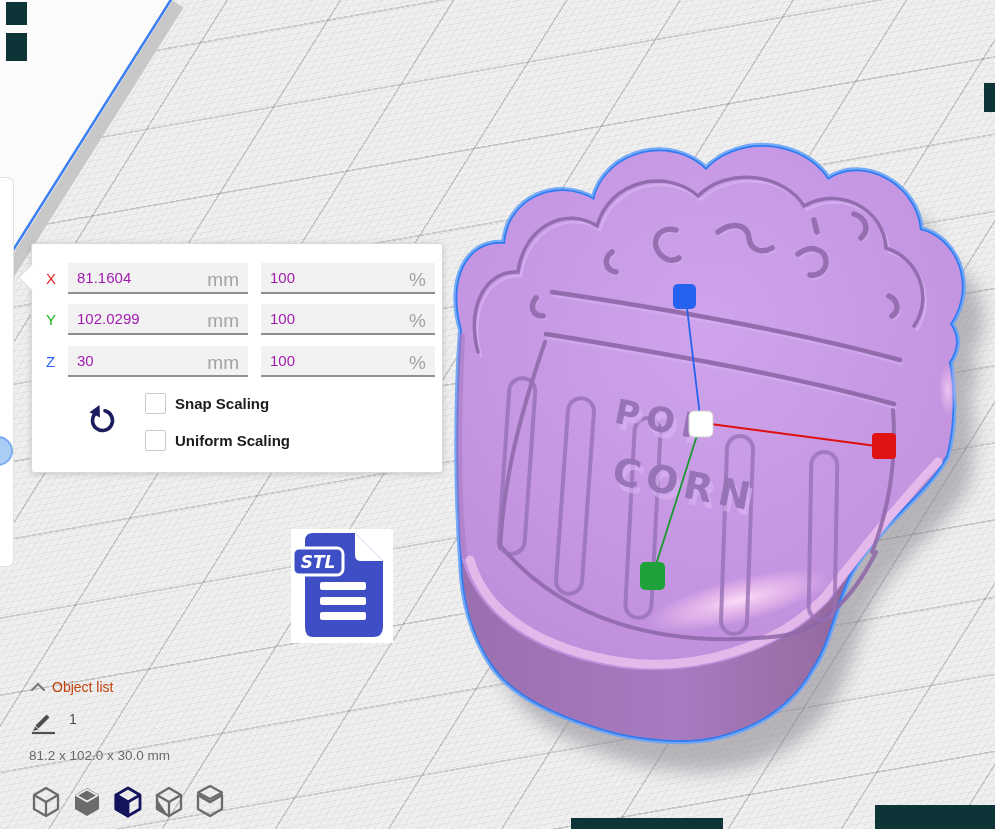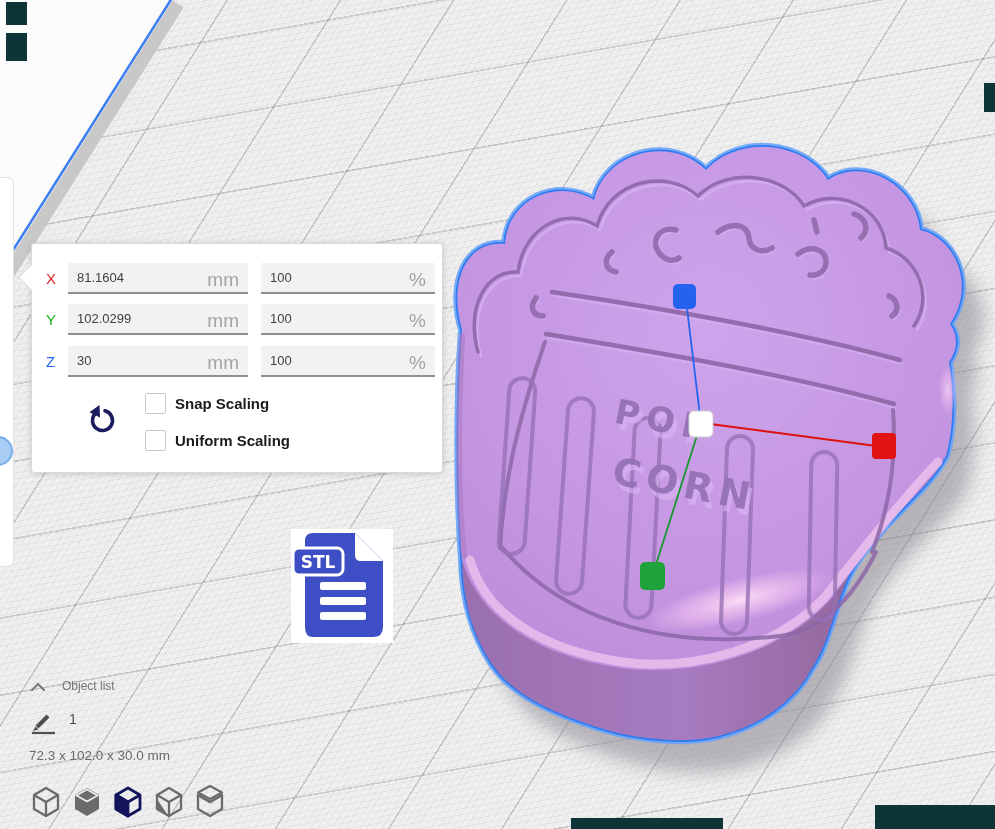--- a/index.html
+++ b/index.html
@@ -25,32 +25,32 @@
   .panel .notch{position:absolute;left:-10px;top:24px;width:19px;height:19px;background:#ffffff;
     transform:rotate(45deg);border-left:1px solid #d9d9d9;border-bottom:1px solid #d9d9d9;}
   .row{position:absolute;left:14px;display:flex;align-items:center;height:31px;}
   .row.r0{top:19px}.row.r1{top:60px}.row.r2{top:102px}
   .axis{width:22px;font-size:15px;}
   .ax-x{color:#e02424}.ax-y{color:#17b217}.ax-z{color:#2563ee}
   .field{position:relative;height:31px;background:#f2f2f2;border-bottom:2px solid #8f8f8f;}
   .field.mm{width:180px;}
   .field.pct{width:174px;margin-left:13px;}
   .field input{width:100%;height:100%;background:transparent;border:none;outline:none;
-    font-family:"Liberation Sans",sans-serif;font-size:13px;color:#404040;padding:0 34px 0 9px;}
+    font-family:"Liberation Sans",sans-serif;font-size:15px;color:#a21caf;padding:0 34px 0 9px;}
   .field .unit{position:absolute;right:9px;top:6px;font-size:19px;color:#a3a3a3;pointer-events:none;}
   .reset-btn{position:absolute;left:52px;top:160px;width:34px;height:34px;background:none;border:none;cursor:pointer;padding:0;}
   .chk-row{position:absolute;left:113px;display:flex;align-items:center;}
   .chk-row.c0{top:149px}.chk-row.c1{top:186px}
   .checkbox{width:21px;height:21px;background:#fff;border:1.5px solid #c9c9c9;border-radius:2px;}
   .chk-label{margin-left:9px;font-size:15px;color:#1c1c1c;font-weight:bold;}
   
-  .stl-badge{position:absolute;left:291px;top:529px;width:102px;height:114px;background:#fff;}
+  .stl-badge{position:absolute;left:291px;top:529px;width:102px;height:114px;background:#fff;font-style:italic;}
   
   .objlist-caret{position:absolute;left:29px;top:681px;}
-  .objlist-title{position:absolute;left:62px;top:679px;font-size:12px;color:#737373;}
+  .objlist-title{position:absolute;left:52px;top:679px;font-size:14px;color:#c2410c;}
   .obj-pencil{position:absolute;left:30px;top:708px;}
   .obj-count{position:absolute;left:69px;top:711px;font-size:14px;color:#4f4f4f;}
   .obj-dims{position:absolute;left:29px;top:748px;font-size:13.5px;color:#696969;}
   .cube-row{position:absolute;left:31px;top:785px;display:flex;gap:11px;}
   .cube-row svg{display:block;}
   
   .mask{position:absolute;background:#0d3538;}
 </style>
 </head>
 <body>
@@ -250,21 +250,21 @@
   </svg>
   <span class="objlist-title">Object list</span>
 
   <svg class="obj-pencil" width="27" height="27" viewBox="0 0 27 27">
     <line x1="7" y1="19" x2="18" y2="8" stroke="#4f4f4f" stroke-width="4"></line>
     <polygon points="3,23 8.5,21.5 5.5,18.5" fill="#4f4f4f"></polygon>
     <line x1="2" y1="25" x2="25" y2="25" stroke="#4f4f4f" stroke-width="2.2"></line>
   </svg>
   <span class="obj-count">1</span>
 
-  <span class="obj-dims">72.3 x 102.0 x 30.0 mm</span>
+  <span class="obj-dims">81.2 x 102.0 x 30.0 mm</span>
 
   <div class="cube-row">
     <svg width="30" height="34" viewBox="0 0 30 34">
       <g fill="none" stroke="#6b6b6b" stroke-width="2.3" stroke-linejoin="round">
         <polygon points="15,3 27,10 27,24 15,31 3,24 3,10"></polygon>
         <polyline points="3,10 15,17 27,10"></polyline>
         <line x1="15" y1="17" x2="15" y2="31"></line>
       </g>
     </svg>
     <svg width="30" height="34" viewBox="0 0 30 34">

